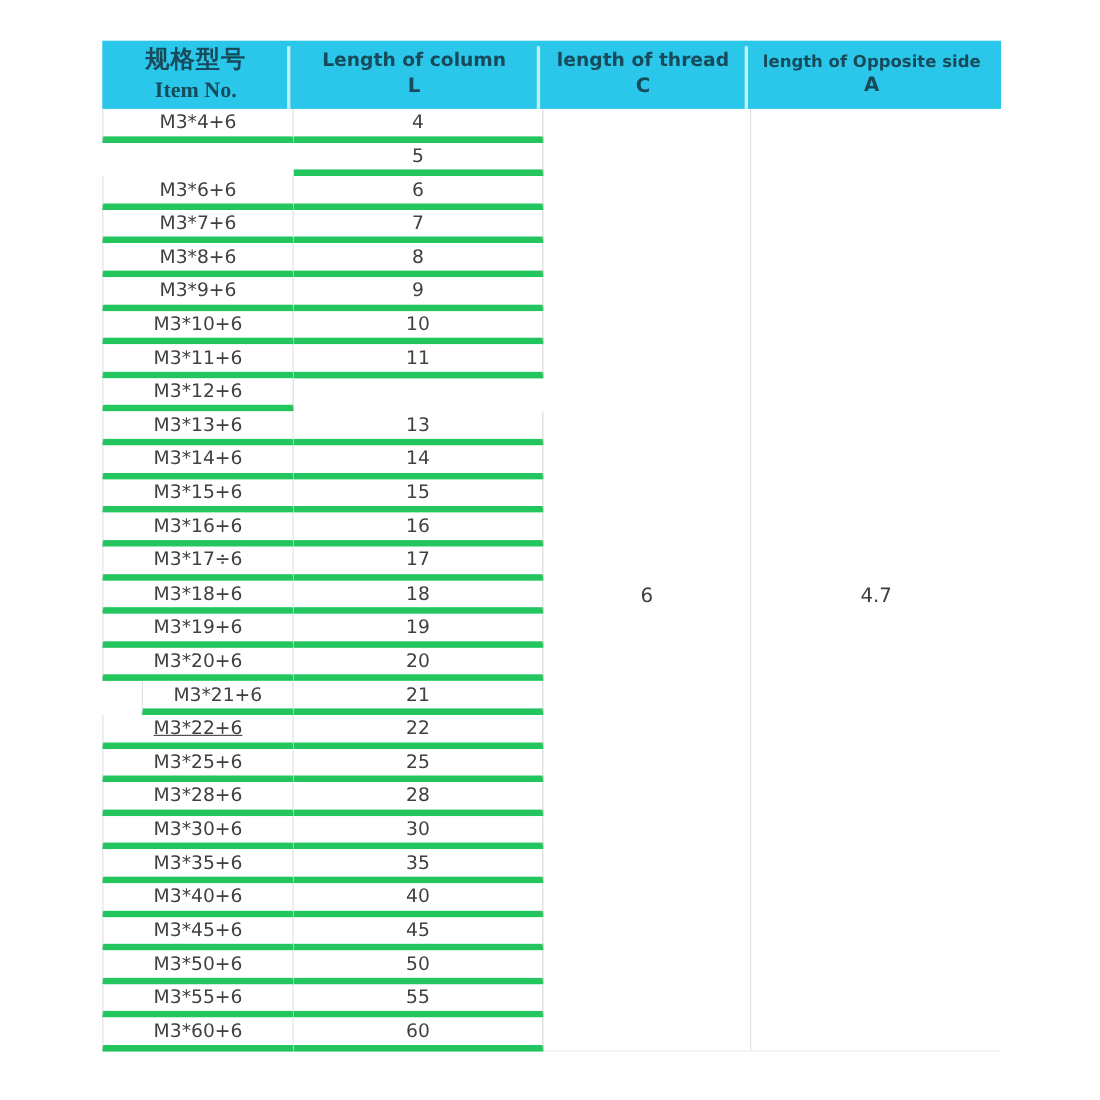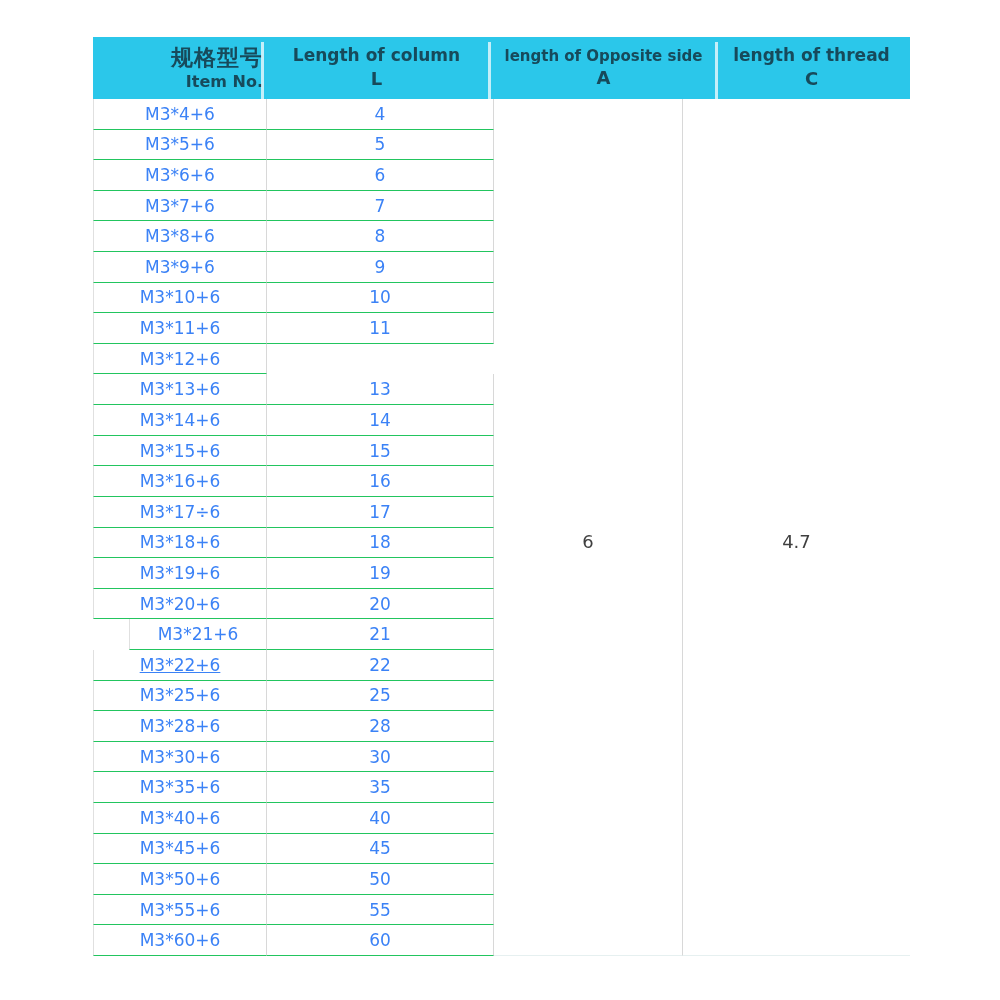--- a/index.html
+++ b/index.html
@@ -41,43 +41,43 @@
   .h-cell:nth-child(3)::before,
   .h-cell:nth-child(4)::before {
     content: "";
     position: absolute;
     left: -2px;
     top: 5px;
     bottom: 0;
     width: 3px;
     background: rgba(255, 255, 255, 0.72);
   }
-  .h-cell.c1 { width: 170px; align-items: flex-end; }
+  .h-cell.c1 { width: 170px; }
   .h-cell.c2 { width: 227px; }
   .h-cell.c3 { width: 189px; }
   .h-cell.c4 { width: 227px; }
   .h-cell.c1 .h-line1 { font-size: 22px; letter-spacing: 1px; }
-  .h-cell.c1 .h-line2 { font-size: 16px; }
+  .h-cell.c1 .h-line2 { font-size: 20px; font-family: Liberation Serif, serif; }
   .h-cell.c2 .h-line1, .h-cell.c3 .h-line1 { font-size: 17px; }
   .h-cell.c4 .h-line1 { font-size: 15px; }
   .h-line2 { font-size: 18px; }
   
   .body-grid {
     display: grid;
     grid-template-columns: 174px 227px 189px 227px;
     grid-auto-rows: 30.61px;
   }
   .cell {
     box-sizing: border-box;
     display: flex;
     align-items: center;
     justify-content: center;
     font-size: 17px;
-    color: #3b82f6;
-    border-bottom: 1px solid #22c55e;
+    color: #404040;
+    border-bottom: 6px solid #22c55e;
     background: #ffffff;
   }
   .cell.item {
     border-left: 1px solid #E0E0E0;
     border-right: 1px solid #D8D8D8;
   }
   .cell.lval {
     border-right: 1px solid #D8D8D8;
   }
   .merged-cell {
@@ -108,39 +108,38 @@
 
   <div class="header-row">
     <div class="h-cell c1">
       <div class="h-line1">规格型号</div>
       <div class="h-line2">Item No.</div>
     </div>
     <div class="h-cell c2">
       <div class="h-line1">Length of column</div>
       <div class="h-line2">L</div>
     </div>
+    <div class="h-cell c3">
+      <div class="h-line1">length of thread</div>
+      <div class="h-line2">C</div>
+    </div>
     <div class="h-cell c4">
       <div class="h-line1">length of Opposite side</div>
       <div class="h-line2">A</div>
     </div>
-    <div class="h-cell c3">
-      <div class="h-line1">length of thread</div>
-      <div class="h-line2">C</div>
-    </div>
   </div>
 
   <div class="body-grid" id="body-grid">
 
     <div class="merged-cell merged-c">6</div>
     <div class="merged-cell merged-a">4.7</div>
 
       <div class="cell item" style="grid-area: 1 / 1;">M3*4+6</div>
       <div class="cell lval" style="grid-area: 1 / 2;">4</div>
 
-      <div class="cell item" style="grid-area: 2 / 1;">M3*5+6</div>
       <div class="cell lval" style="grid-area: 2 / 2;">5</div>
 
       <div class="cell item" style="grid-area: 3 / 1;">M3*6+6</div>
       <div class="cell lval" style="grid-area: 3 / 2;">6</div>
 
       <div class="cell item" style="grid-area: 4 / 1;">M3*7+6</div>
       <div class="cell lval" style="grid-area: 4 / 2;">7</div>
 
       <div class="cell item" style="grid-area: 5 / 1;">M3*8+6</div>
       <div class="cell lval" style="grid-area: 5 / 2;">8</div>

